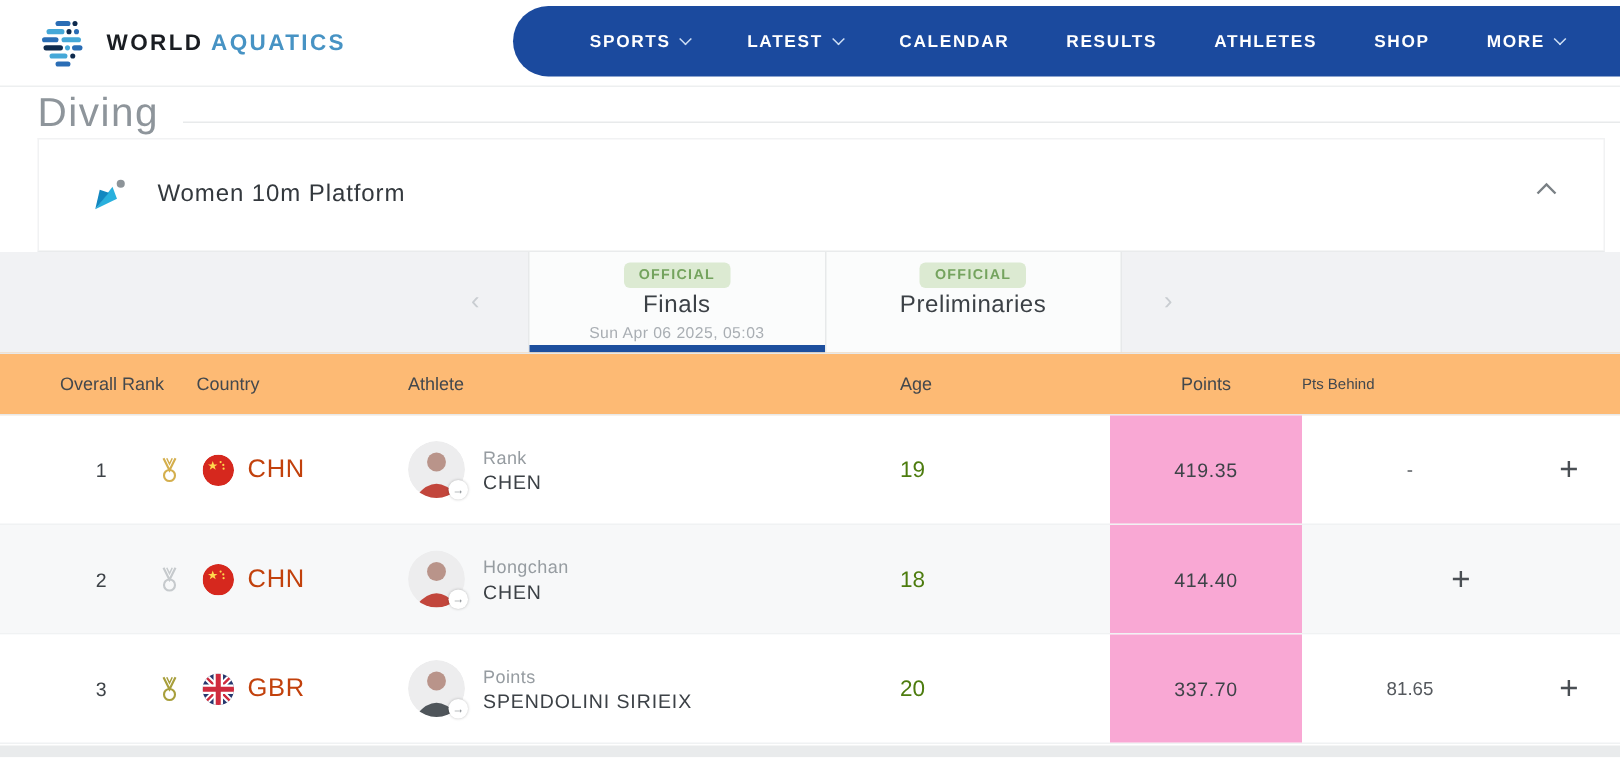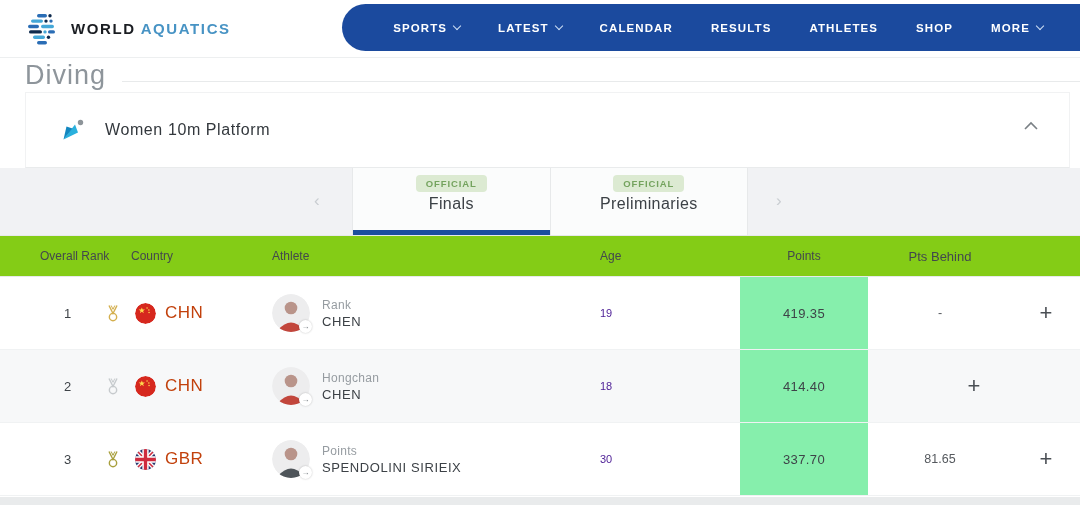--- a/index.html
+++ b/index.html
@@ -34,38 +34,38 @@
   .official-badge { display:inline-block; background:#dcead2; color:#74a35e; font-size:9.5px; font-weight:700; letter-spacing:0.9px; padding:3px 10px; border-radius:4px; }
   .tab-label { font-size:16px; color:#3c4146; margin-top:3px; letter-spacing:0.4px; }
   .tab-date { font-size:10.5px; color:#a9aeb3; margin-top:3px; letter-spacing:0.3px; }
   .tab.active .tab-underline { position:absolute; left:0; right:0; bottom:0; height:5px; background:#1d4f9e; }
   .tab-nav { position:absolute; top:24px; font-size:17px; color:#c9cdd1; cursor:pointer; line-height:1; }
   .tab-nav.prev { left:314px; }
   .tab-nav.next { left:776px; }
 
   
   .results { position:absolute; top:235px; left:0; right:0; }
-  .t-head { display:flex; align-items:center; height:42px; padding-left:40px; border-top:1px solid #e7e9ea; border-bottom:1px solid #e7e9ea; background:#84cc16; }
+  .t-head { display:flex; align-items:center; height:42px; padding-left:40px; border-top:1px solid #e7e9ea; border-bottom:1px solid #e7e9ea; background:#fdba74; }
   .h-rank { width:91px; font-size:12px; color:#43484d; }
   .h-country { width:141px; font-size:12px; color:#43484d; }
   .h-athlete { width:325px; font-size:12px; color:#43484d; }
   .h-age { width:143px; font-size:12px; color:#43484d; padding-left:3px; }
   .h-points { width:128px; font-size:12px; color:#43484d; text-align:center; }
-  .h-behind { width:144px; font-size:13px; color:#43484d; text-align:center; }
+  .h-behind { width:144px; font-size:10px; color:#43484d; }
 
   .t-row { display:flex; align-items:stretch; height:73px; padding-left:40px; background:#fff; border-bottom:1px solid #f0f2f3; }
   .t-row:nth-child(even) { background:#f7f8f9; }
   .cell { display:flex; align-items:center; }
   .c-rank { width:55px; justify-content:center; font-size:13px; color:#3e4348; }
   .c-medal { width:36px; justify-content:center; }
   .c-country { width:141px; gap:9px; padding-left:4px; }
   .country-code { font-size:17px; color:#c2410c; letter-spacing:0.5px; }
   .c-athlete { width:325px; gap:12px; }
-  .c-age { width:143px; font-size:11px; color:#4c1d95; padding-left:3px; }
-  .c-points { width:128px; justify-content:center; font-size:13px; color:#3e4348; letter-spacing:0.4px; background:#86efac; }
+  .c-age { width:143px; font-size:15px; color:#4d7c0f; padding-left:3px; }
+  .c-points { width:128px; justify-content:center; font-size:13px; color:#3e4348; letter-spacing:0.4px; background:#f9a8d4; }
   .c-behind { width:144px; justify-content:center; font-size:12.5px; color:#55595e; }
   .c-plus { flex:1; justify-content:center; }
   .plus-btn { font-size:22px; font-weight:300; color:#4a4f54; cursor:pointer; line-height:1; background:none; border:none; font-family:inherit; }
 
   .medal-svg { width:20px; height:20px; }
   .medal-gold .medal-svg { color:#d4af4e; }
   .medal-silver .medal-svg { color:#c6cacd; }
   .medal-bronze .medal-svg { color:#a89f3d; }
 
   .flag-wrap { width:21px; height:21px; border-radius:50%; overflow:hidden; flex:0 0 auto; }
@@ -154,20 +154,21 @@
     </svg>
   </div>
 
   <div class="tabs-wrap">
     <span class="tab-nav prev">‹</span>
     <span class="tab-nav next">›</span>
     <div class="tabs-inner">
       <div class="tab active">
         <span class="official-badge">OFFICIAL</span>
         <div class="tab-label">Finals</div>
+        <div class="tab-date">Sun Apr 06 2025, 05:03</div>
         <div class="tab-underline"></div>
       </div>
       <div class="tab">
         <span class="official-badge">OFFICIAL</span>
         <div class="tab-label">Preliminaries</div>
       </div>
     </div>
   </div>
 
   <div class="results">
@@ -296,21 +297,21 @@
           <circle cx="19" cy="14" r="6.3" fill="#b9948a"></circle>
           <path class="shirt-path" d="M6 36 Q19 21 32 36 L32 38 L6 38 Z" fill="#888"></path>
         </svg>
         <span class="avatar-badge">→</span>
       </span>
       <span>
         <div class="name-first">Points</div>
         <div class="name-last">SPENDOLINI SIRIEIX</div>
       </span>
     </div>
-    <div class="cell c-age">30</div>
+    <div class="cell c-age">20</div>
     <div class="cell c-points">337.70</div>
     <div class="cell c-behind">81.65</div>
     <div class="cell c-plus">
       <button class="plus-btn">+</button>
     </div>
   </div>
 </div>
   </div>
 
   <div class="bottom-strip"></div>

